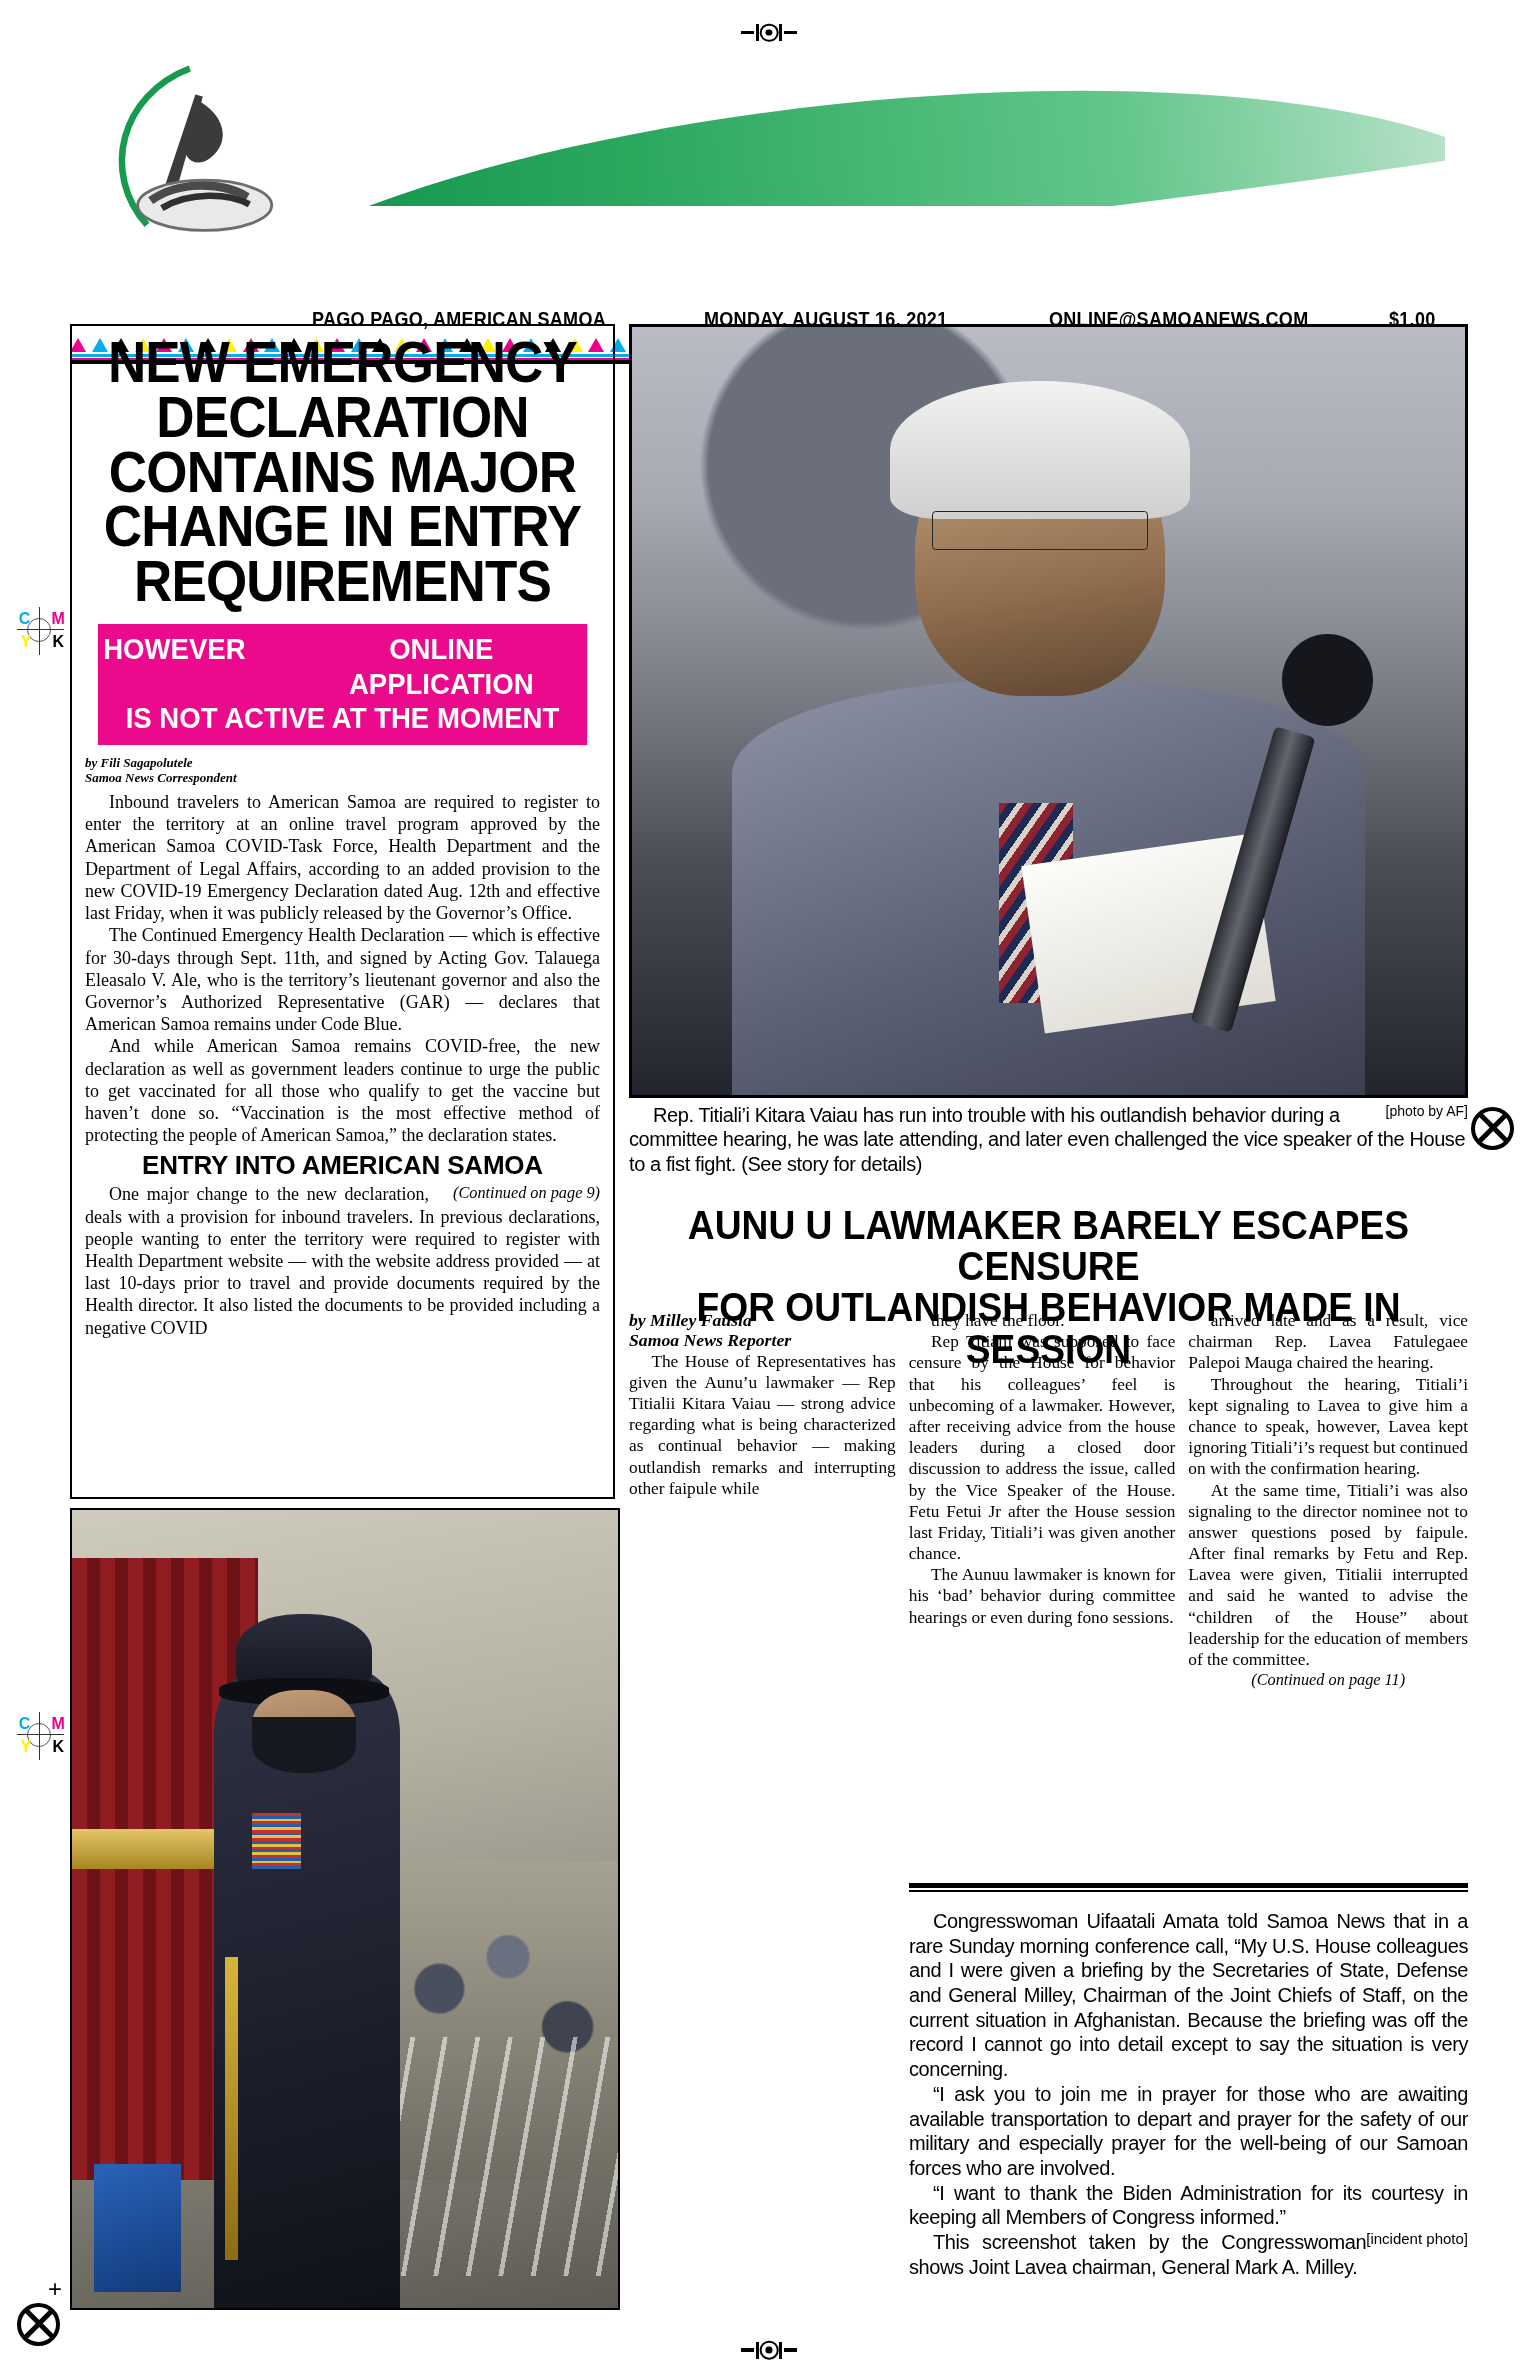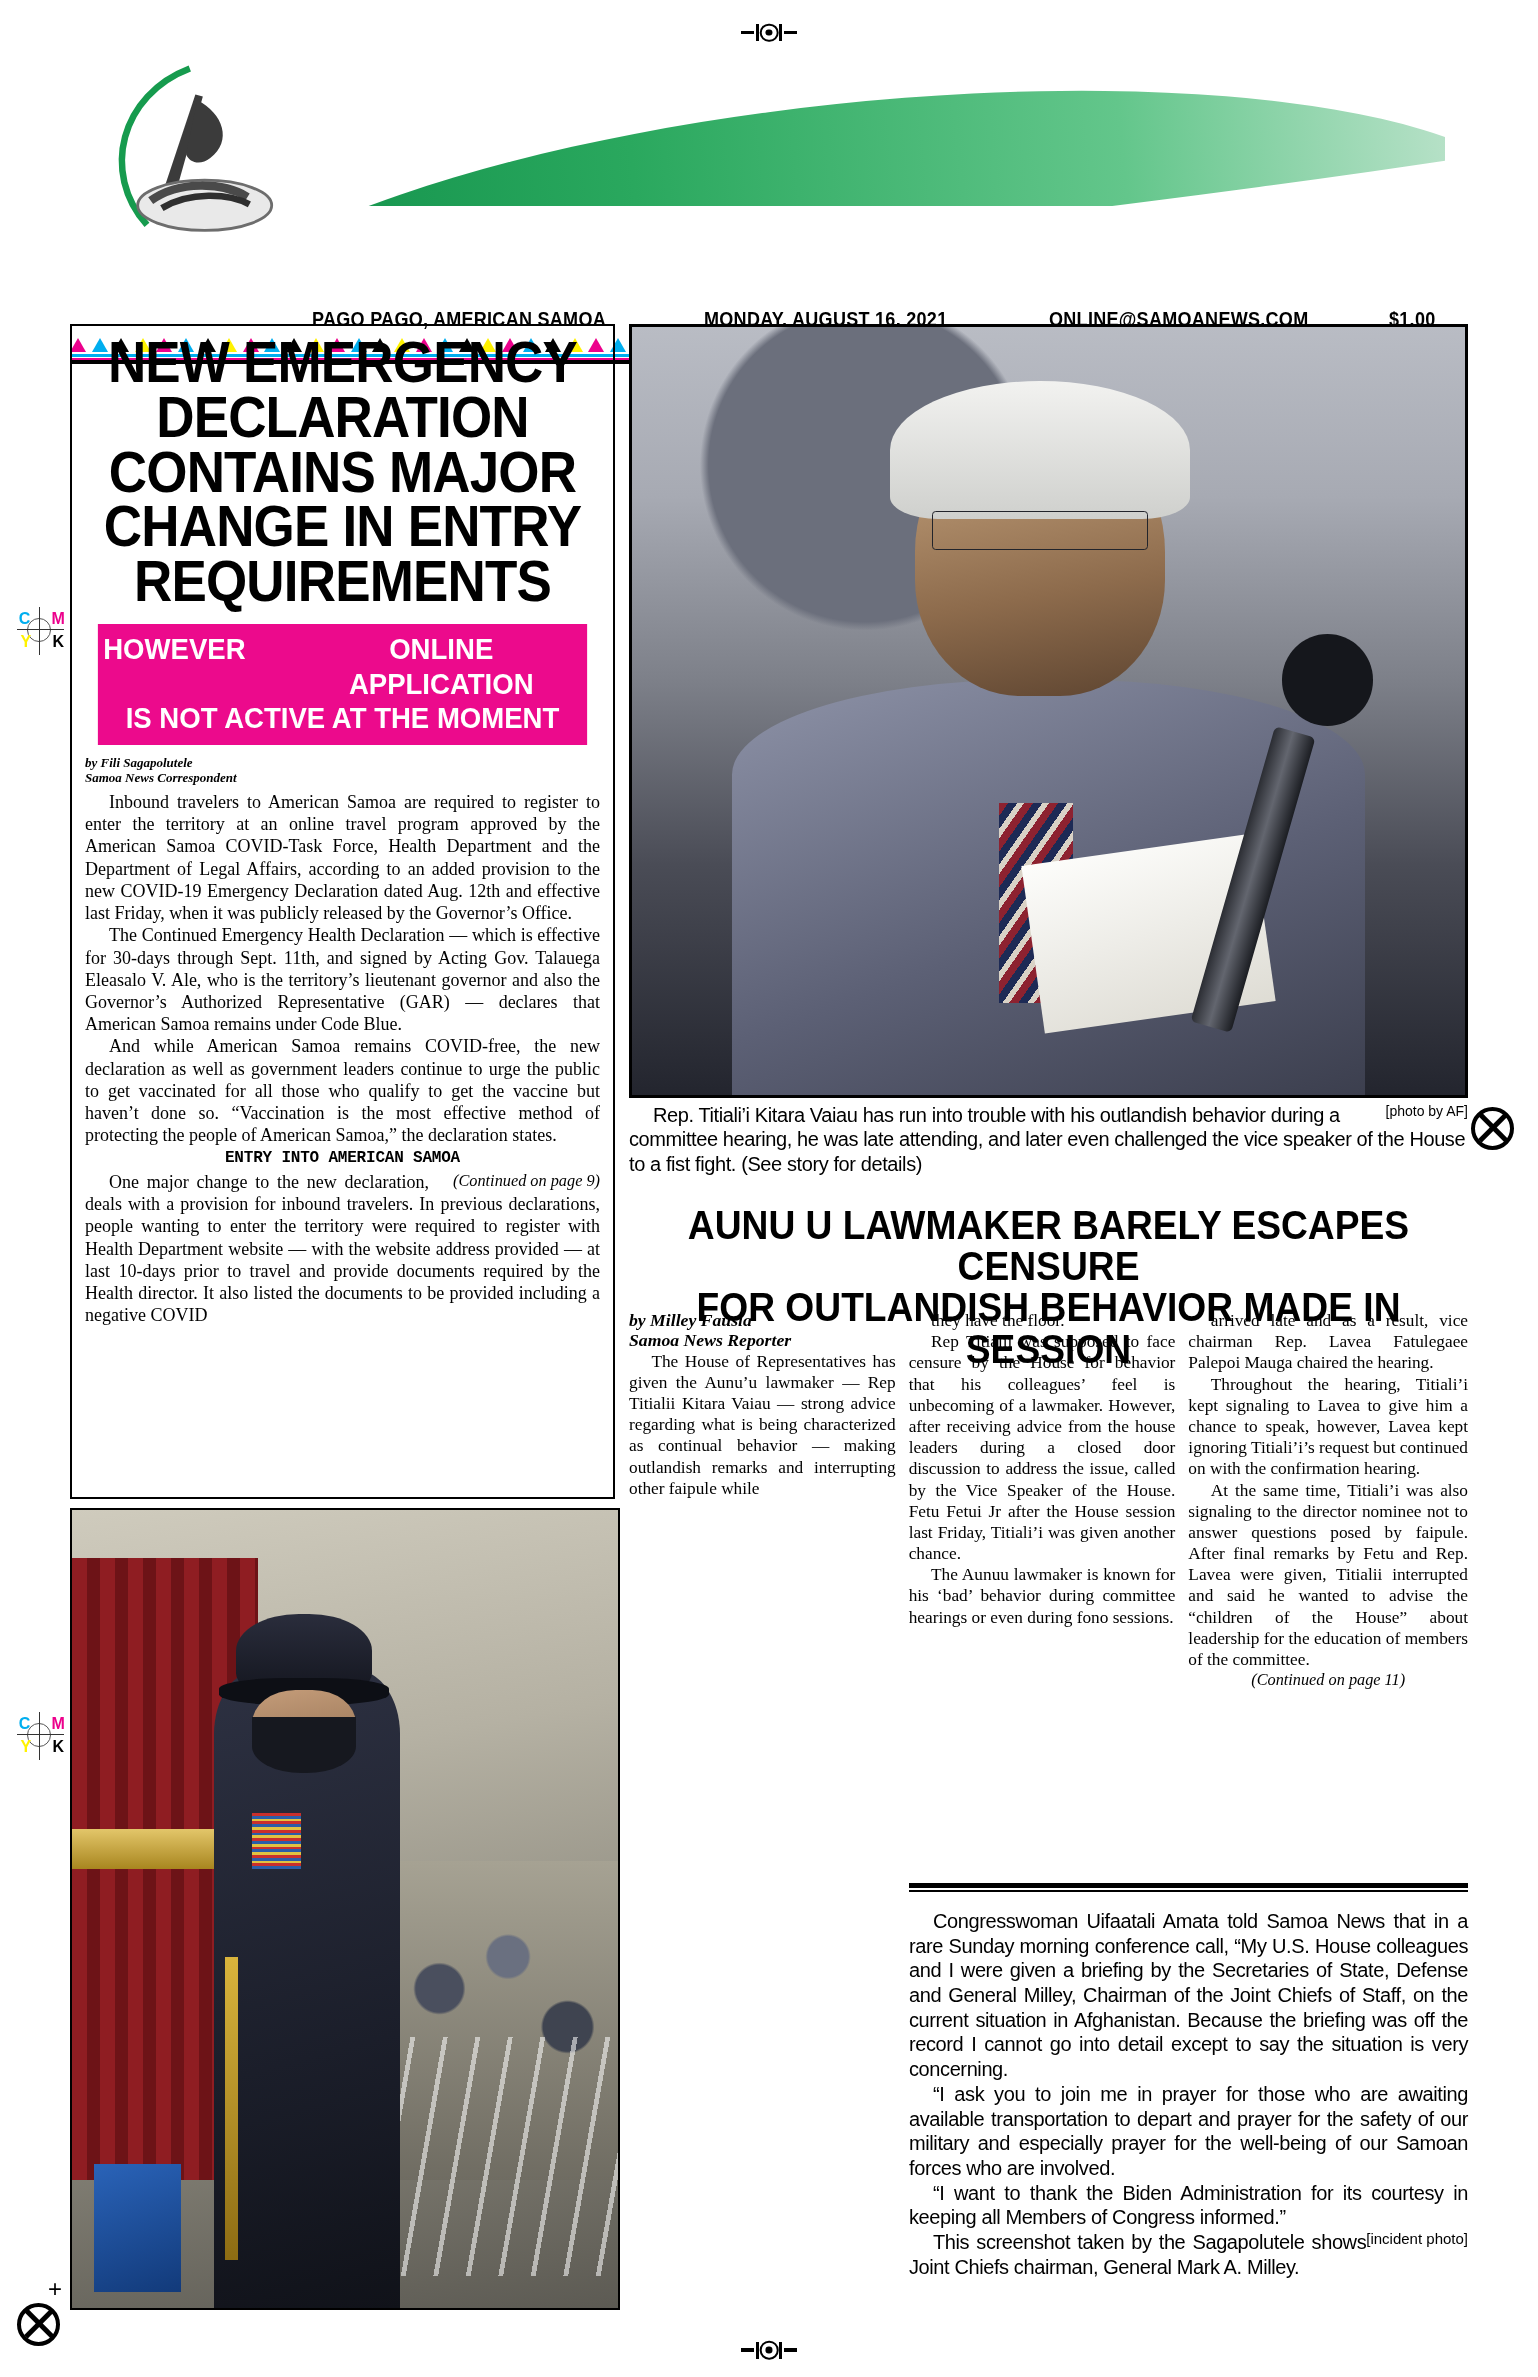--- a/index.html
+++ b/index.html
@@ -141,22 +141,22 @@
     font-family:"Liberation Serif", serif;
     font-weight:bold; font-style:italic; font-size:13px; line-height:1.15;
   }
   .lead-body{
     margin-top:4.7px;
     font-size:18px; line-height:1.235; text-align:justify;
     text-indent:24px;
   }
   .lead-body p{ margin:0; }
   .subhead{
-    text-align:center; text-indent:0; font-family:Liberation Mono, monospace;
-    font-weight:bold; font-size:16px; margin:2.8px 0 1.9px 0 !important;
+    text-align:center; text-indent:0; font-family:Liberation Sans, sans-serif;
+    font-weight:bold; font-size:26px; margin:2.8px 0 1.9px 0 !important;
     letter-spacing:-0.2px;
   }
   .jump{ font-style:italic; float:right; font-size:16.3px; }
 
   
   .photo-top{
     position:absolute; left:559px; top:0; width:839px; height:774px;
     border:3.7px solid #000; overflow:hidden;
     background:#2c2f3a;
   }
@@ -544,16 +544,16 @@
     <div class="ph2-blue"></div>
   </div>
 
   <div class="hrule-thick"></div>
   <div class="hrule-thin"></div>
 
   <div class="block-amata">
     <p>Congresswoman Uifaatali Amata told Samoa News that in a rare Sunday morning conference call, “My U.S. House colleagues and I were given a briefing by the Secretaries of State, Defense and General Milley, Chairman of the Joint Chiefs of Staff, on the current situation in Afghanistan.  Because the briefing was off the record I cannot go into detail except to say the situation is very concerning.</p>
     <p>“I ask you to join me in prayer for those who are awaiting available transportation to depart and prayer for the safety of our military and especially prayer for the well-being of our Samoan forces who are involved.</p>
     <p>“I want to thank the Biden Administration for its courtesy in keeping all Members of Congress informed.”</p>
-    <p><span class="credit2">[incident photo]</span><span>This screenshot taken by the Sagapolutele shows Joint Chiefs chairman, General Mark A. Milley.</span></p>
+    <p><span class="credit2">[incident photo]</span><span>This screenshot taken by the Congresswoman shows Joint Lavea chairman, General Mark A. Milley.</span></p>
   </div>
 </div>
 
 
 </body></html>

